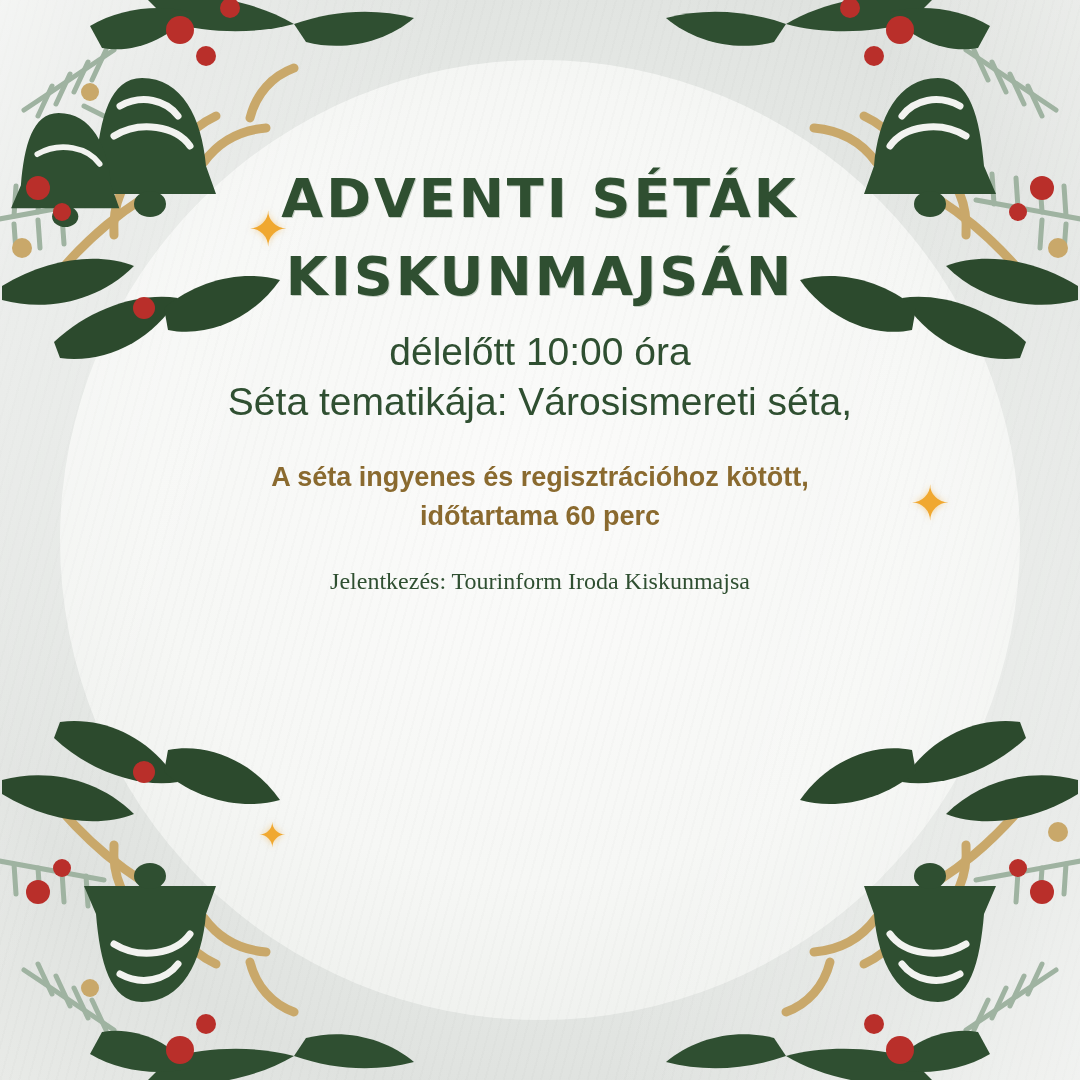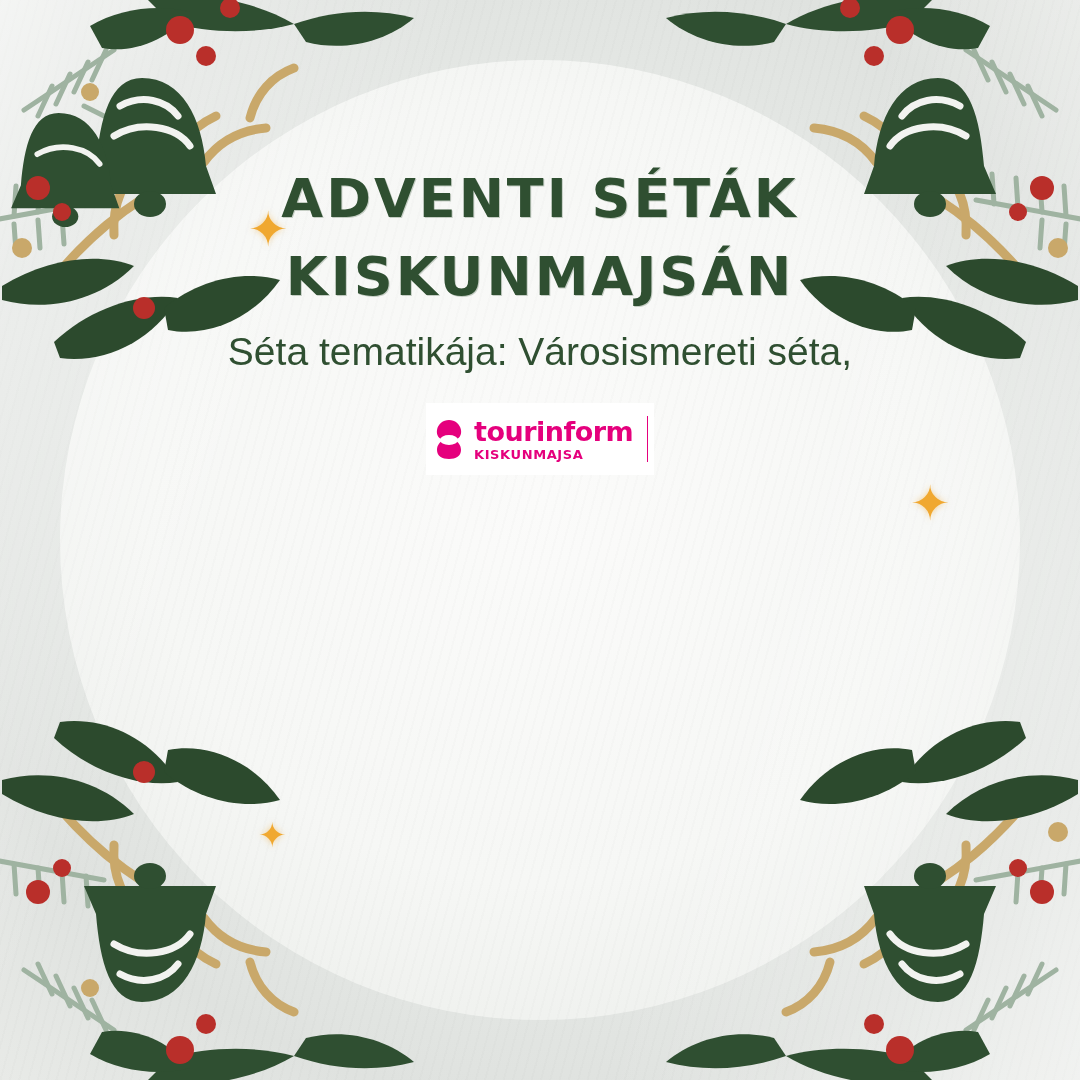--- a/index.html
+++ b/index.html
@@ -384,35 +384,28 @@
   <div class="star s3">✦</div>
 
   <div class="content">
 
     <h1 class="title">
       <span class="line">ADVENTI SÉTÁK</span>
       <span class="line">KISKUNMAJSÁN</span>
     </h1>
 
     <div class="details">
+      <p>délelőtt 10:00 óra</p>
       <p>Séta tematikája: Városismereti séta,</p>
     </div>
 
+    <div class="note">
+      <p>A séta ingyenes és regisztrációhoz kötött,</p>
+      <p>időtartama 60  perc</p>
+    </div>
 
     <div class="signup">
+      <p>Jelentkezés: Tourinform Iroda Kiskunmajsa</p>
     </div>
 
-    <div class="logo-box">
-      <div class="logo-mark">
-        <svg viewBox="0 0 34 42" xmlns="http://www.w3.org/2000/svg">
-          <path d="M17 2 C11 2 6 6 5 12 C4 18 8 21 11 22 C8 24 5 27 5 32 C5 38 10 41 17 41 C24 41 29 38 29 32 C29 27 26 24 23 22 C26 21 30 18 29 12 C28 6 23 2 17 2 Z" fill="#e5007d"></path>
-          <ellipse cx="17" cy="22" rx="9" ry="5" fill="#ffffff"></ellipse>
-        </svg>
-      </div>
-      <div class="logo-text">
-        <div class="logo-main">tourinform</div>
-        <div class="logo-sub">KISKUNMAJSA</div>
-      </div>
-      <div class="logo-bar"></div>
-    </div>
 
   </div>
 </div>
 
 </body></html>

